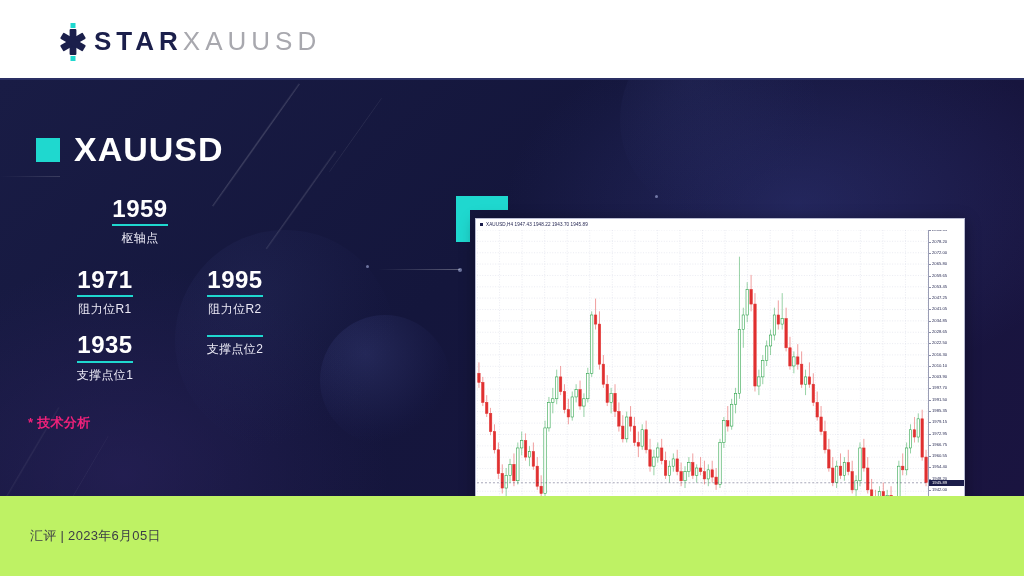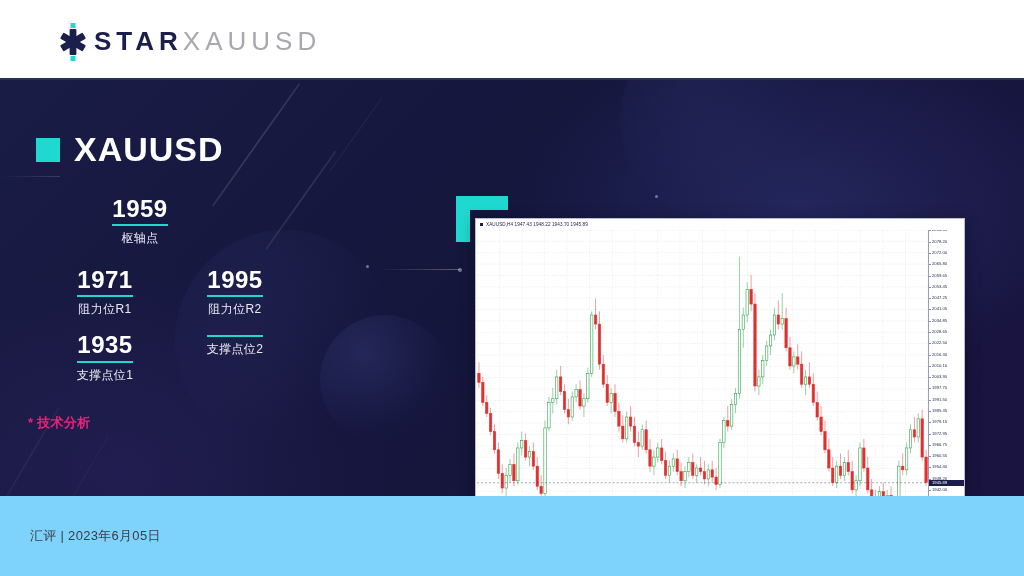--- a/index.html
+++ b/index.html
@@ -113,21 +113,21 @@
   .ytick { position:absolute; left:3px; white-space:nowrap; line-height:1; }
   .ytick:before{ content:""; position:absolute; left:-3px; top:2px; width:2px; height:1px; background:#8b8ea8; }
   .ycur {
     position:absolute; left:0; width:36px; background:#1b1d4a; color:#ffffff;
     font-size:4.2px; line-height:5.5px; padding-left:3px; white-space:nowrap;
   }
 
   
   .footer {
     position:absolute; left:0; top:496px; width:1024px; height:80px;
-    background:#7dd3fc; display:flex; align-items:center;
+    background:#bef264; display:flex; align-items:center;
   }
   .footer-txt { margin-left:30px; color:#3c3c46; font-size:13px; letter-spacing:.3px; }
 </style>
 </head>
 <body>
 
 <div class="header">
   <div class="logo-wrap">
     <div class="logo-mark">
       <svg width="34" height="38" viewBox="0 0 34 38">

